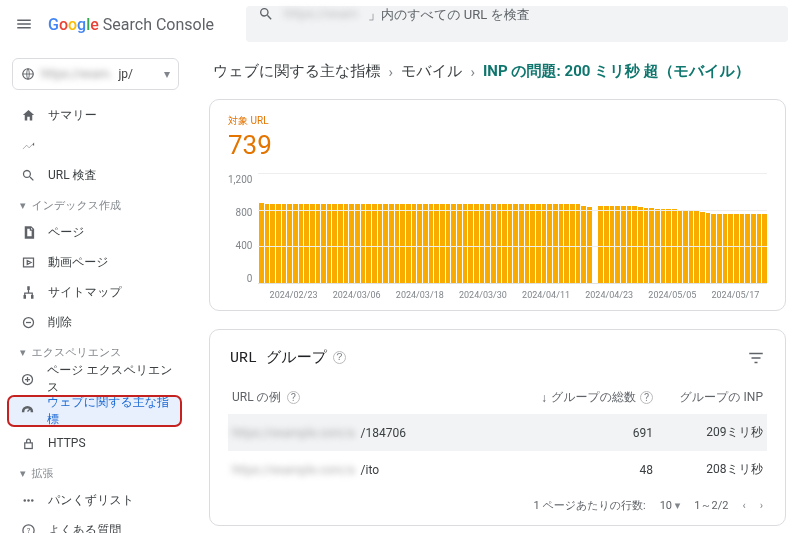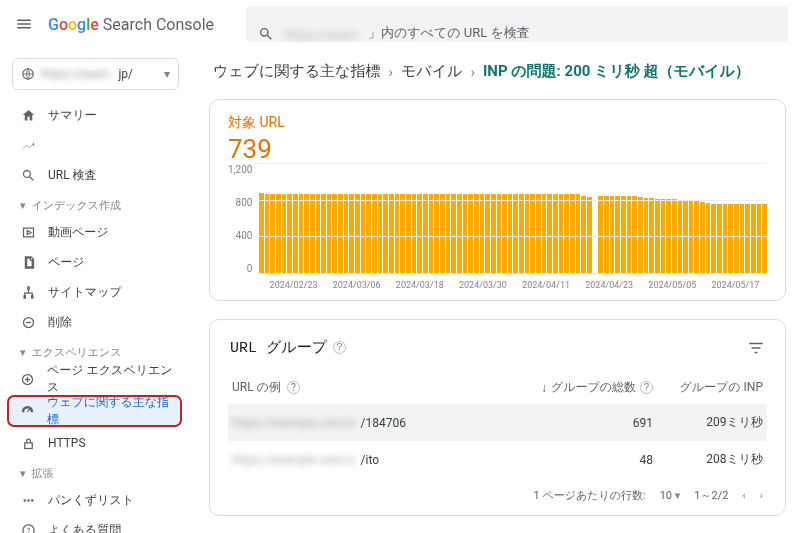--- a/index.html
+++ b/index.html
@@ -3,39 +3,39 @@
 <meta charset="utf-8">
 <style>
   * { box-sizing: border-box; margin: 0; padding: 0; }
   body { font-family: Roboto, Arial, sans-serif; font-size: 13px; color: #3c4043; background: #fff; width: 800px; height: 533px; overflow: hidden; }
   .header { display: flex; align-items: center; height: 48px; padding: 0 12px; gap: 12px; }
   .menu-btn { width: 24px; height: 24px; display: flex; align-items: center; justify-content: center; cursor: pointer; }
   .logo { display: flex; align-items: center; gap: 4px; font-size: 16px; }
   .logo-google { font-weight: 500; }
   .g1{color:#4285f4}.g2{color:#ea4335}.g3{color:#fbbc04}.g4{color:#4285f4}.g5{color:#34a853}.g6{color:#ea4335}
   .logo-sc { color: #5f6368; font-weight: 400; }
-  .search-bar { flex: 1; margin-left: 20px; background: #f1f3f4; border-radius: 4px; height: 36px; display: flex; align-items: flex-end; padding: 0 12px; gap: 10px; color: #5f6368; max-width: 560px; }
+  .search-bar { flex: 1; margin-left: 20px; background: #f1f3f4; border-radius: 4px; height: 36px; display: flex; align-items: flex-start; padding: 0 12px; gap: 10px; color: #5f6368; max-width: 560px; }
   .search-bar .blur { filter: blur(3px); color: #bbb; }
   .layout { display: flex; height: calc(100% - 48px); }
   .sidebar { width: 195px; padding: 6px 8px 6px 0; overflow-y: auto; }
   .prop-select { margin: 4px 8px 10px 12px; border: 1px solid #dadce0; border-radius: 6px; height: 32px; display: flex; align-items: center; padding: 0 8px; gap: 6px; font-size: 12px; color: #444; }
   .prop-select .blur { filter: blur(3px); color:#999; }
   .nav-group-label { font-size: 11px; color: #80868b; padding: 8px 0 4px 20px; display: flex; align-items: center; gap: 6px;}
   .nav-item { display: flex; align-items: center; gap: 12px; height: 30px; padding: 0 12px 0 20px; border-radius: 0 16px 16px 0; color: #3c4043; cursor: pointer; font-size: 12px; }
   .nav-item.active { background: #e8f0fe; color: #1967d2; outline: 2px solid #c5221f; outline-offset: -1px; border-radius: 6px; margin: 2px 6px 2px 8px; padding-left: 12px;}
   .nav-item .ic { width: 16px; display: flex; justify-content: center; color: #5f6368; }
   .nav-item.active .ic { color: #1967d2; }
   .main { flex: 1; background: #fff; overflow-y: auto; padding: 0 14px 12px 14px; }
   .breadcrumb { display: flex; align-items: center; gap: 8px; font-size: 15px; color: #3c4043; padding: 14px 4px 18px 4px; flex-wrap: wrap;}
   .breadcrumb .sep { color: #80868b; }
   .breadcrumb .cur { font-weight: 700; color: #0f766e; }
   .card { border: 1px solid #dadce0; border-radius: 10px; padding: 14px 18px 10px 18px; margin-bottom: 18px; }
-  .metric-label { font-size: 14px; color: #e37400; }
+  .metric-label { font-size: 10px; color: #e37400; }
   .metric-value { font-size: 26px; color: #e37400; font-weight: 400; margin-top: 2px; }
-  .chart-wrap { }
+  .chart-wrap { margin-top: 14px; }
   .chart-area { display: flex; }
   .y-axis { display: flex; flex-direction: column; justify-content: space-between; align-items: flex-end; height: 110px; padding-right: 6px; font-size: 10px; color: #80868b; }
   .bars { position: relative; flex: 1; height: 110px; border-bottom: 1px solid #e0e0e0; display: flex; align-items: flex-end; gap: 0; }
   .bars .grid { position: absolute; left:0; right:0; border-top: 1px solid #eee; }
   .bar { flex: 1; margin: 0 0.5px; background: #f9ab00; }
   .x-axis { display: flex; margin-left: 34px; font-size: 9px; color: #80868b; padding-top: 6px; }
   .x-axis span { flex: 1; text-align: center; }
   .section-head { display: flex; align-items: center; justify-content: space-between; padding: 4px 2px 14px 2px; }
   .section-title { font-size: 15px; color: #202124; display: flex; align-items: center; gap: 6px; font-family: Liberation Mono, monospace;}
   .table { width: 100%; }
@@ -110,32 +110,32 @@
             </svg>
           </span>
           <span>URL 検査</span>
         </div>
       </div>
     <div id="nav-groups">
         <div class="nav-group-label"><span class="chev">▾</span> インデックス作成</div>
         <div class="nav-item">
           <span class="ic">
             <svg width="15" height="15" viewBox="0 0 24 24" fill="#5f6368">
+              <path d="M7 3h9l4 4v14H7zM9 5v14h9V8h-3V5z" fill="none" stroke="#5f6368" stroke-width="2"></path>
+            </svg>
+          </span>
+          <span>ページ</span>
+        </div>
+        <div class="nav-item">
+          <span class="ic">
+            <svg width="15" height="15" viewBox="0 0 24 24" fill="#5f6368">
               <path d="M4 5h16v14H4z M10 9l6 3-6 3z" fill="none" stroke="#5f6368" stroke-width="2"></path>
             </svg>
           </span>
           <span>動画ページ</span>
-        </div>
-        <div class="nav-item">
-          <span class="ic">
-            <svg width="15" height="15" viewBox="0 0 24 24" fill="#5f6368">
-              <path d="M7 3h9l4 4v14H7zM9 5v14h9V8h-3V5z" fill="none" stroke="#5f6368" stroke-width="2"></path>
-            </svg>
-          </span>
-          <span>ページ</span>
         </div>
         <div class="nav-item">
           <span class="ic">
             <svg width="15" height="15" viewBox="0 0 24 24" fill="#5f6368">
               <path d="M11 3h2v4h-2zM5 17h2v4H5zM17 17h2v4h-2zM12 7v6M6 17v-4h12v4" fill="none" stroke="#5f6368" stroke-width="2"></path>
             </svg>
           </span>
           <span>サイトマップ</span>
         </div>
         <div class="nav-item">

